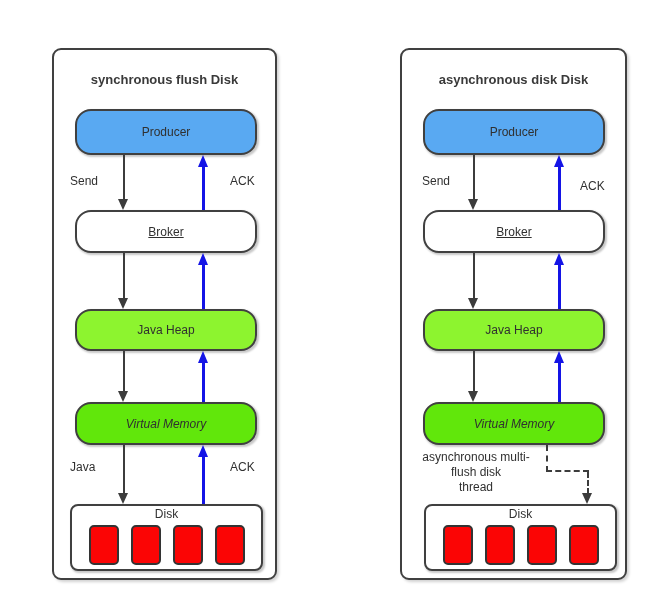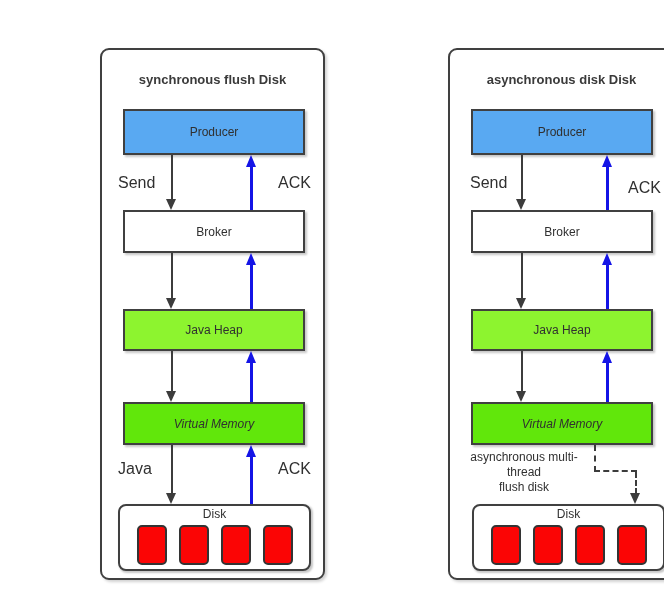--- a/index.html
+++ b/index.html
@@ -10,34 +10,33 @@
   *{box-sizing:border-box; margin:0; padding:0;}
   html,body{background:#FFFFFF;}
   body{
     width:664px; height:612px; position:relative; overflow:hidden;
     font-family:"Liberation Sans","DejaVu Sans",sans-serif; color:var(--text,#303030);
   }
   .panel{
     position:absolute; top:48px; height:532px;
     border:2px solid var(--border,#404040); border-radius:9px; background:#FFFFFF;
     box-shadow:2px 2px 3px rgba(0,0,0,0.18);
-    margin-left:48px;
   }
   .panel-title{
     position:absolute; top:22px; left:0; width:100%; text-align:center;
     font-size:13px; font-weight:bold; color:#3A3A3A;
   }
   .node{
     position:absolute; left:21px; width:182px;
-    border:2px solid var(--border,#404040); border-radius:0;
+    border:2px solid var(--border,#404040); border-radius:16px;
     display:flex; align-items:center; justify-content:center;
     font-size:12px; box-shadow:1.5px 1.5px 2px rgba(0,0,0,0.22);
   }
   .node.producer{top:59px; height:46px; background:var(--producer-fill,#59A9F2);}
-  .node.broker{top:160px; height:43px; background:var(--broker-fill,#FFFFFF);}
+  .node.broker{top:160px; height:43px; background:var(--broker-fill,#FFFFFF);text-decoration:underline;}
   .node.heap{top:259px; height:42px; background:var(--java-heap-fill,#8DF42F);text-align:center;}
   .node.vm{top:352px; height:43px; background:var(--virtual-memory-fill,#61E70B);font-style:italic;}
   .disk{
     position:absolute; left:16px; top:454px; width:193px; height:67px;
     border:2px solid var(--border,#404040); border-radius:8px; background:#FFFFFF;
     box-shadow:1.5px 1.5px 2px rgba(0,0,0,0.22);
     padding-left:12px;
   }
   .disk-label{position:absolute; top:1px; left:0; width:100%; text-align:center; font-size:12px;}
   .disk-cells{position:absolute; left:0; right:0; top:19px; display:flex; justify-content:center; gap:12px;}
@@ -50,21 +49,21 @@
   .head-down{
     position:absolute; width:0; height:0;
     border-left:5.5px solid transparent; border-right:5.5px solid transparent;
     border-top:11px solid var(--flow-arrow,#3C3C3C);
   }
   .head-up{
     position:absolute; width:0; height:0;
     border-left:5.5px solid transparent; border-right:5.5px solid transparent;
     border-bottom:12px solid var(--ack-arrow,#1414E6);
   }
-  .lbl{position:absolute; font-size:16px; white-space:nowrap;}
+  .lbl{position:absolute; font-size:12px; white-space:nowrap;}
   .dash-v{position:absolute; width:0; border-left:2px dashed var(--flow-arrow,#3C3C3C);}
   .dash-h{position:absolute; height:0; border-top:2px dashed var(--flow-arrow,#3C3C3C);}
   .note{position:absolute; left:6px; top:400px; width:136px; text-align:center; font-size:12px; line-height:15px;}
 </style>
 </head>
 <body>
 
 <div>
 
   <section class="panel" style="left:52px; width:225px;">
@@ -143,22 +142,22 @@
     <div class="vline blue" style="left:156px; top:311px; height:41px;"></div>
 
     <div class="node vm">Virtual Memory</div>
 
     <div class="dash-v" style="left:144px; top:395px; height:27px;"></div>
     <div class="dash-h" style="left:144px; top:420px; width:43px;"></div>
     <div class="dash-v" style="left:185px; top:422px; height:22px;"></div>
     <div class="head-down" style="left:180px; top:443px;"></div>
     <div class="note">
       <div>asynchronous multi-</div>
+      <div>flush disk</div>
       <div>thread</div>
-      <div>flush disk</div>
     </div>
 
     <div class="disk" style="left:22px;">
       <div class="disk-label">Disk</div>
       <div class="disk-cells">
         <div class="disk-cell"></div>
         <div class="disk-cell"></div>
         <div class="disk-cell"></div>
         <div class="disk-cell"></div>
       </div>

